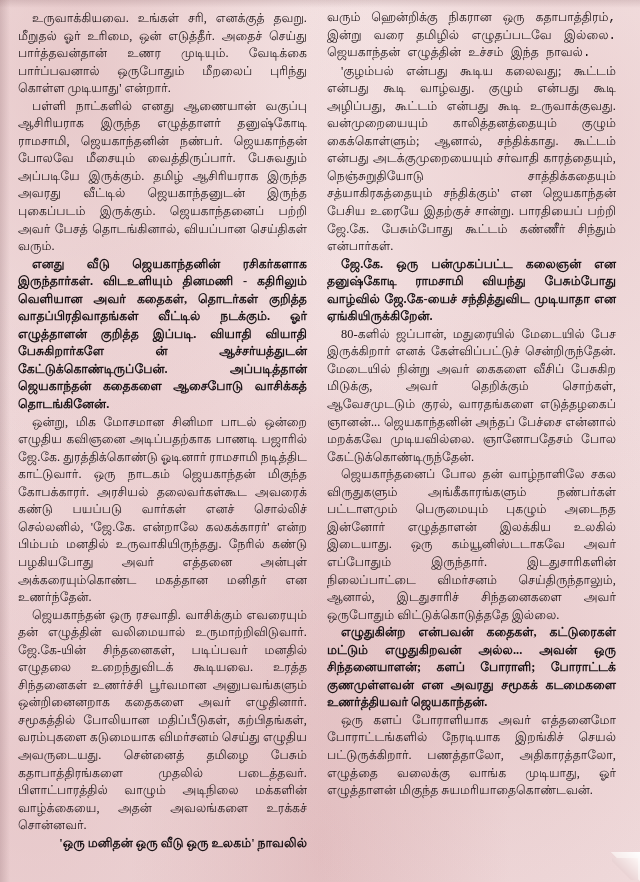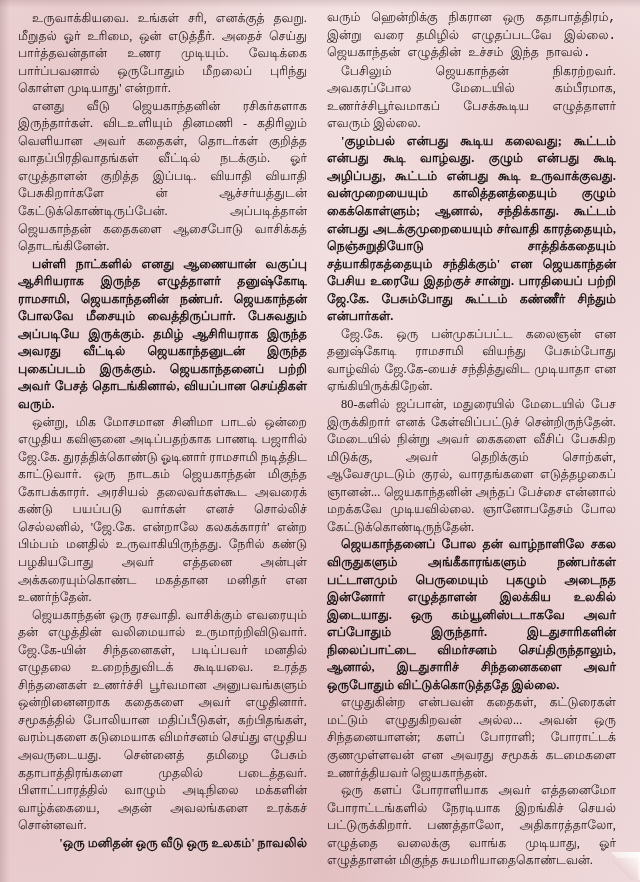--- a/index.html
+++ b/index.html
@@ -94,30 +94,29 @@
   }
 </style>
 </head>
 <body>
 
 <div class="page">
   <div class="columns">
 
     <div class="col">
       <p>உருவாக்கியவை. உங்கள் சரி, எனக்குத் தவறு. மீறுதல் ஓர் உரிமை, ஒன் எடுத்தீர். அதைச் செய்து பார்த்தவன்தான் உணர முடியும். வேடிக்கை பார்ப்பவனால் ஒருபோதும் மீறலைப் புரிந்து கொள்ள முடியாது' என்றார்.</p>
+      <p>பள்ளி நாட்களில் எனது ஆணையான் வகுப்பு ஆசிரியராக இருந்த எழுத்தாளர் தனுஷ்கோடி ராமசாமி, ஜெயகாந்தனின் நண்பர். ஜெயகாந்தன் போலவே மீசையும் வைத்திருப்பார். பேசுவதும் அப்படியே இருக்கும். தமிழ் ஆசிரியராக இருந்த அவரது வீட்டில் ஜெயகாந்தனுடன் இருந்த புகைப்படம் இருக்கும். ஜெயகாந்தனைப் பற்றி அவர் பேசத் தொடங்கினால், வியப்பான செய்திகள் வரும்.</p>
       <p>எனது வீடு ஜெயகாந்தனின் ரசிகர்களாக இருந்தார்கள். விடஉளியும் தினமணி - கதிரிலும் வெளியான அவர் கதைகள், தொடர்கள் குறித்த வாதப்பிரதிவாதங்கள் வீட்டில் நடக்கும். ஓர் எழுத்தாளன் குறித்த இப்படி. வியாதி வியாதி பேசுகிறார்களே ன் ஆச்சர்யத்துடன் கேட்டுக்கொண்டிருப்பேன். அப்படித்தான் ஜெயகாந்தன் கதைகளை ஆசைபோடு வாசிக்கத் தொடங்கினேன்.</p>
-      <p>பள்ளி நாட்களில் எனது ஆணையான் வகுப்பு ஆசிரியராக இருந்த எழுத்தாளர் தனுஷ்கோடி ராமசாமி, ஜெயகாந்தனின் நண்பர். ஜெயகாந்தன் போலவே மீசையும் வைத்திருப்பார். பேசுவதும் அப்படியே இருக்கும். தமிழ் ஆசிரியராக இருந்த அவரது வீட்டில் ஜெயகாந்தனுடன் இருந்த புகைப்படம் இருக்கும். ஜெயகாந்தனைப் பற்றி அவர் பேசத் தொடங்கினால், வியப்பான செய்திகள் வரும்.</p>
       <p>ஒன்று, மிக மோசமான சினிமா பாடல் ஒன்றை எழுதிய கவிஞனை அடிப்பதற்காக பாணடி பஜாரில் ஜே.கே. துரத்திக்கொண்டு ஓடினார் ராமசாமி நடித்திட காட்டுவார். ஒரு நாடகம் ஜெயகாந்தன் மிகுந்த கோபக்காரர். அரசியல் தலைவர்கள்கூட அவரைக் கண்டு பயப்படு வார்கள் எனச் சொல்லிச் செல்லனில், 'ஜே.கே. என்றாலே கலகக்காரர்' என்ற பிம்பம் மனதில் உருவாகியிருந்தது. நேரில் கண்டு பழகியபோது அவர் எத்தனை அன்புள் அக்கரையும்கொண்ட மகத்தான மனிதர் என உணர்ந்தேன்.</p>
       <p>ஜெயகாந்தன் ஒரு ரசவாதி. வாசிக்கும் எவரையும் தன் எழுத்தின் வலிமையால் உருமாற்றிவிடுவார். ஜே.கே-யின் சிந்தனைகள், படிப்பவர் மனதில் எழுதலை உறைந்துவிடக் கூடியவை. உரத்த சிந்தனைகள் உணர்ச்சி பூர்வமான அனுபவங்களும் ஒன்றினைனறாக கதைகளை அவர் எழுதினார். சமூகத்தில் போலியான மதிப்பீடுகள், கற்பிதங்கள், வரம்புகளை கடுமையாக விமர்சனம் செய்து எழுதிய அவருடையது. சென்னைத் தமிழை பேசும் கதாபாத்திரங்களை முதலில் படைத்தவர். பிளாட்பாரத்தில் வாழும் அடிநிலை மக்களின் வாழ்க்கையை, அதன் அவலங்களை உரக்கச் சொன்னவர்.</p>
       <p class="last-center">'ஒரு மனிதன் ஒரு வீடு ஒரு உலகம்' நாவலில்</p>
     </div>
 
     <div class="col">
       <p class="noindent">வரும் ஹென்றிக்கு நிகரான ஒரு கதாபாத்திரம், இன்று வரை தமிழில் எழுதப்படவே இல்லை. ஜெயகாந்தன் எழுத்தின் உச்சம் இந்த நாவல்.</p>
-      <p>பேசிலும் ஜெயகாந்தன் நிகரற்றவர். அவகரப்போல மேடையில் கம்பீரமாக, உணர்ச்சிபூர்வமாகப் பேசக்கூடிய எழுத்தாளர் எவரும் இல்லை.</p>
       <p>'குழம்பல் என்பது கூடிய கலைவது; கூட்டம் என்பது கூடி வாழ்வது. குழும் என்பது கூடி அழிப்பது, கூட்டம் என்பது கூடி உருவாக்குவது. வன்முறையையும் காலித்தனத்தையும் குழும் கைக்கொள்ளும்; ஆனால், சந்திக்காது. கூட்டம் என்பது அடக்குமுறையையும் சர்வாதி காரத்தையும், நெஞ்சுறுதியோடு சாத்திக்கதையும் சத்யாகிரகத்தையும் சந்திக்கும்' என ஜெயகாந்தன் பேசிய உரையே இதற்குச் சான்று. பாரதியைப் பற்றி ஜே.கே. பேசும்போது கூட்டம் கண்ணீர் சிந்தும் என்பார்கள்.</p>
       <p>ஜே.கே. ஒரு பன்முகப்பட்ட கலைஞன் என தனுஷ்கோடி ராமசாமி வியந்து பேசும்போது வாழ்வில் ஜே.கே-யைச் சந்தித்துவிட முடியாதா என ஏங்கியிருக்கிறேன்.</p>
       <p>80-களில் ஜப்பான், மதுரையில் மேடையில் பேச இருக்கிறார் எனக் கேள்விப்பட்டுச் சென்றிருந்தேன். மேடையில் நின்று அவர் கைகளை வீசிப் பேசுகிற மிடுக்கு, அவர் தெறிக்கும் சொற்கள், ஆவேசமுடடும் குரல், வாரதங்களை எடுத்தழகைப் ஞானன்... ஜெயகாந்தனின் அந்தப் பேச்சை என்னால் மறக்கவே முடியவில்லை. ஞானோபதேசம் போல கேட்டுக்கொண்டிருந்தேன்.</p>
       <p>ஜெயகாந்தனைப் போல தன் வாழ்நாளிலே சகல விருதுகளும் அங்கீகாரங்களும் நண்பர்கள் பட்டாளமும் பெருமையும் புகழும் அடைநத இன்னோர் எழுத்தாளன் இலக்கிய உலகில் இடையாது. ஒரு கம்யூனிஸ்டடாகவே அவர் எப்போதும் இருந்தார். இடதுசாரிகளின் நிலைப்பாட்டை விமர்சனம் செய்திருந்தாலும், ஆனால், இடதுசாரிச் சிந்தனைகளை அவர் ஒருபோதும் விட்டுக்கொடுத்ததே இல்லை.</p>
       <p>எழுதுகின்ற என்பவன் கதைகள், கட்டுரைகள் மட்டும் எழுதுகிறவன் அல்ல... அவன் ஒரு சிந்தனையாளன்; களப் போராளி; போராட்டக் குணமுள்ளவன் என அவரது சமூகக் கடமைகளை உணர்த்தியவர் ஜெயகாந்தன்.</p>
       <p>ஒரு களப் போராளியாக அவர் எத்தனைமோ போராட்டங்களில் நேரடியாக இறங்கிச் செயல் பட்டுருக்கிறார். பணத்தாலோ, அதிகாரத்தாலோ, எழுத்தை வலைக்கு வாங்க முடியாது, ஓர் எழுத்தாளன் மிகுந்த சுயமரியாதைகொண்டவன்.</p>
     </div>
 
   </div>
 

